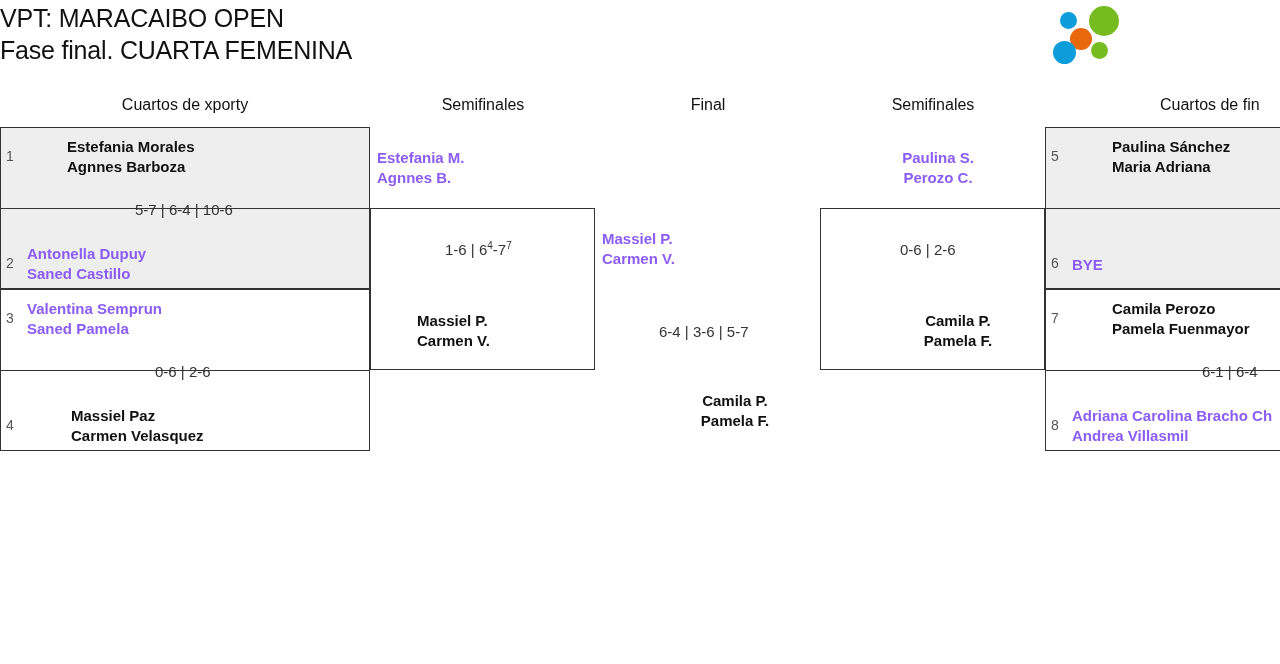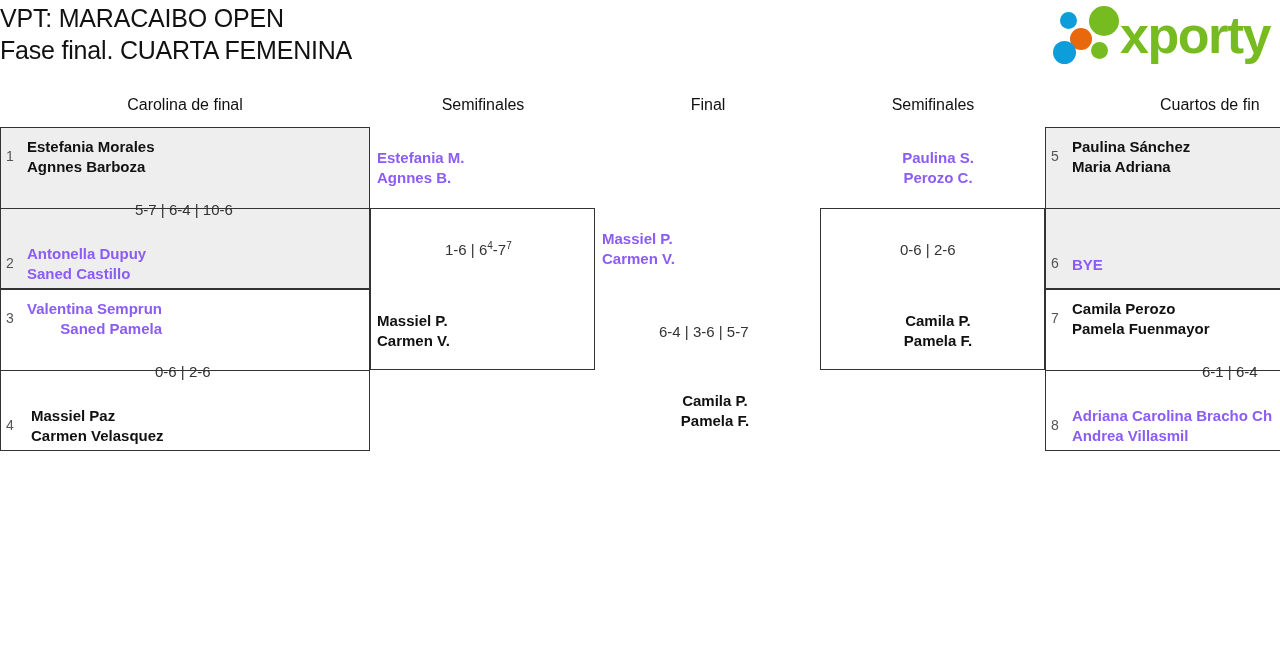--- a/index.html
+++ b/index.html
@@ -93,21 +93,21 @@
     width: 20px;
     text-align: center;
   }
   .names {
     position: absolute;
     font-size: 15px;
     line-height: 20px;
     white-space: nowrap;
   }
   .names .nm { display: block; }
-  .winner .nm { font-weight: 700; color: #111111; }
+  .winner .nm { font-weight: 700; color: #111111; margin-left: 40px; }
   .loser  .nm { font-weight: 700; color: #8b5cf6; }
 
   .names.right { text-align: center; }
 
   
   .score {
     position: absolute;
     font-size: 15px;
     color: #333333;
     white-space: nowrap;
@@ -129,25 +129,24 @@
   </div>
 
   <div id="logo">
     <div id="logo-dots">
       <span class="dot" id="dot-blue-top"></span>
       <span class="dot" id="dot-orange"></span>
       <span class="dot" id="dot-green-big"></span>
       <span class="dot" id="dot-blue-bot"></span>
       <span class="dot" id="dot-green-sm"></span>
     </div>
-    <div id="logo-text">xporty</div>
   </div>
 </div>
 
-<div class="round-header" style="left:85px;  width:200px;">Carolina de final</div>
+<div class="round-header" style="left:85px;  width:200px;">Cuartos de xporty</div>
 <div class="round-header" style="left:383px; width:200px;">Semifinales</div>
 <div class="round-header" style="left:608px; width:200px;">Final</div>
 <div class="round-header" style="left:833px; width:200px;">Semifinales</div>
 <div class="round-header" style="left:1160px; width:200px; text-align:left;">Cuartos de fin</div>
 
 <div class="mbox shaded" style="left:0px; top:127px; width:370px; height:162px;">
   <div class="mdiv" style="top:80px;"></div>
 </div>
 <div class="seed" style="left:0px;  top:148px;">1</div>
 <div class="names winner" style="left:27px; top:137px;">
@@ -158,21 +157,21 @@
 <div class="seed" style="left:0px;  top:255px;">2</div>
 <div class="names loser" style="left:27px; top:244px;">
   <span class="nm">Antonella Dupuy</span>
   <span class="nm">Saned Castillo</span>
 </div>
 
 <div class="mbox plain" style="left:0px; top:289px; width:370px; height:162px;">
   <div class="mdiv" style="top:80px;"></div>
 </div>
 <div class="seed" style="left:0px;  top:310px;">3</div>
-<div class="names loser" style="left:27px; top:299px;text-align:right;">
+<div class="names loser" style="left:27px; top:299px;">
   <span class="nm">Valentina Semprun</span>
   <span class="nm">Saned Pamela</span>
 </div>
 <div class="score" style="left:155px; top:363px;">0-6 | 2-6</div>
 <div class="seed" style="left:0px;  top:417px;">4</div>
 <div class="names winner" style="left:31px; top:406px;">
   <span class="nm">Massiel Paz</span>
   <span class="nm">Carmen Velasquez</span>
 </div>
 

